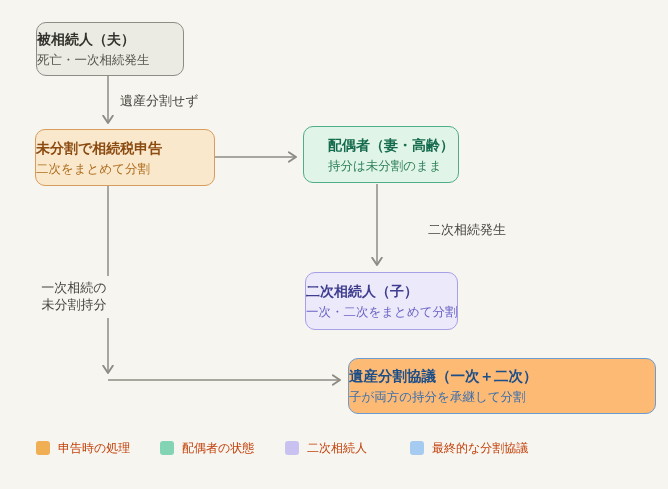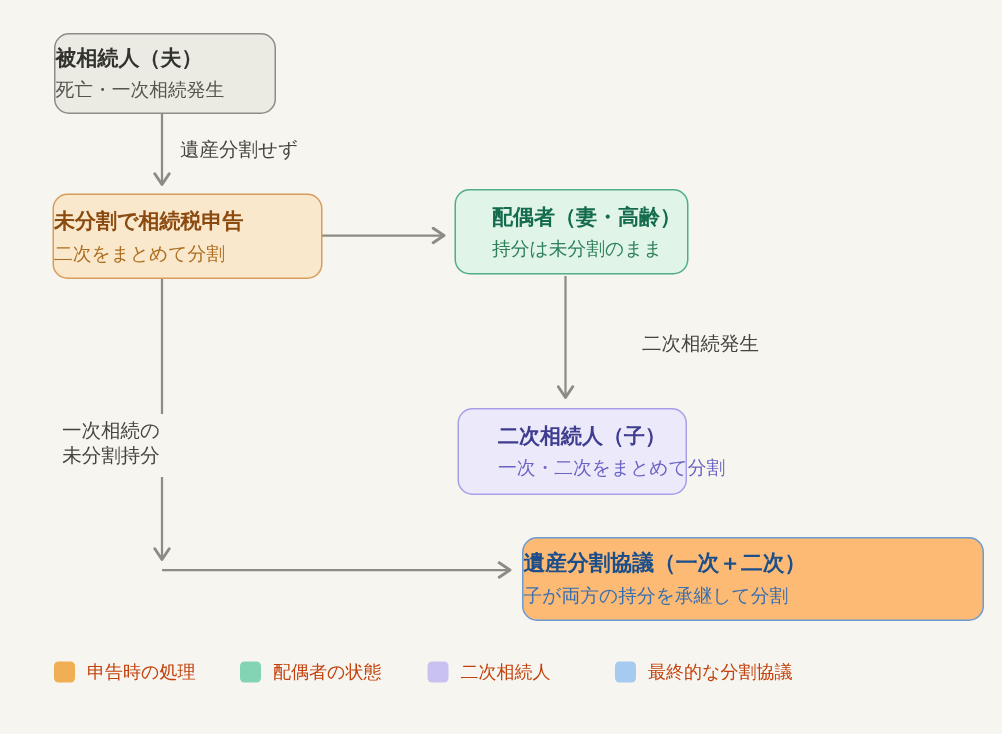--- a/index.html
+++ b/index.html
@@ -75,21 +75,21 @@
   <div class="node node-filing" style="left:35px; top:129px; width:180px; height:57px;">
     <div class="node-title">未分割で相続税申告</div>
     <div class="node-sub">二次をまとめて分割</div>
   </div>
 
   <div class="node node-spouse" style="left:303px; top:126px; width:156px; height:57px;padding-left:24px;">
     <div class="node-title">配偶者（妻・高齢）</div>
     <div class="node-sub">持分は未分割のまま</div>
   </div>
 
-  <div class="node node-heir" style="left:305px; top:272px; width:153px; height:58px;padding-left:26px;">
+  <div class="node node-heir" style="left:305px; top:272px; width:153px; height:58px;">
     <div class="node-title">二次相続人（子）</div>
     <div class="node-sub">一次・二次をまとめて分割</div>
   </div>
 
   <div class="node node-agreement" style="left:348px; top:358px; width:308px; height:56px;">
     <div class="node-title">遺産分割協議（一次＋二次）</div>
     <div class="node-sub">子が両方の持分を承継して分割</div>
   </div>
 
   <div class="edge-label" style="left:120px; top:92px;">遺産分割せず</div>

